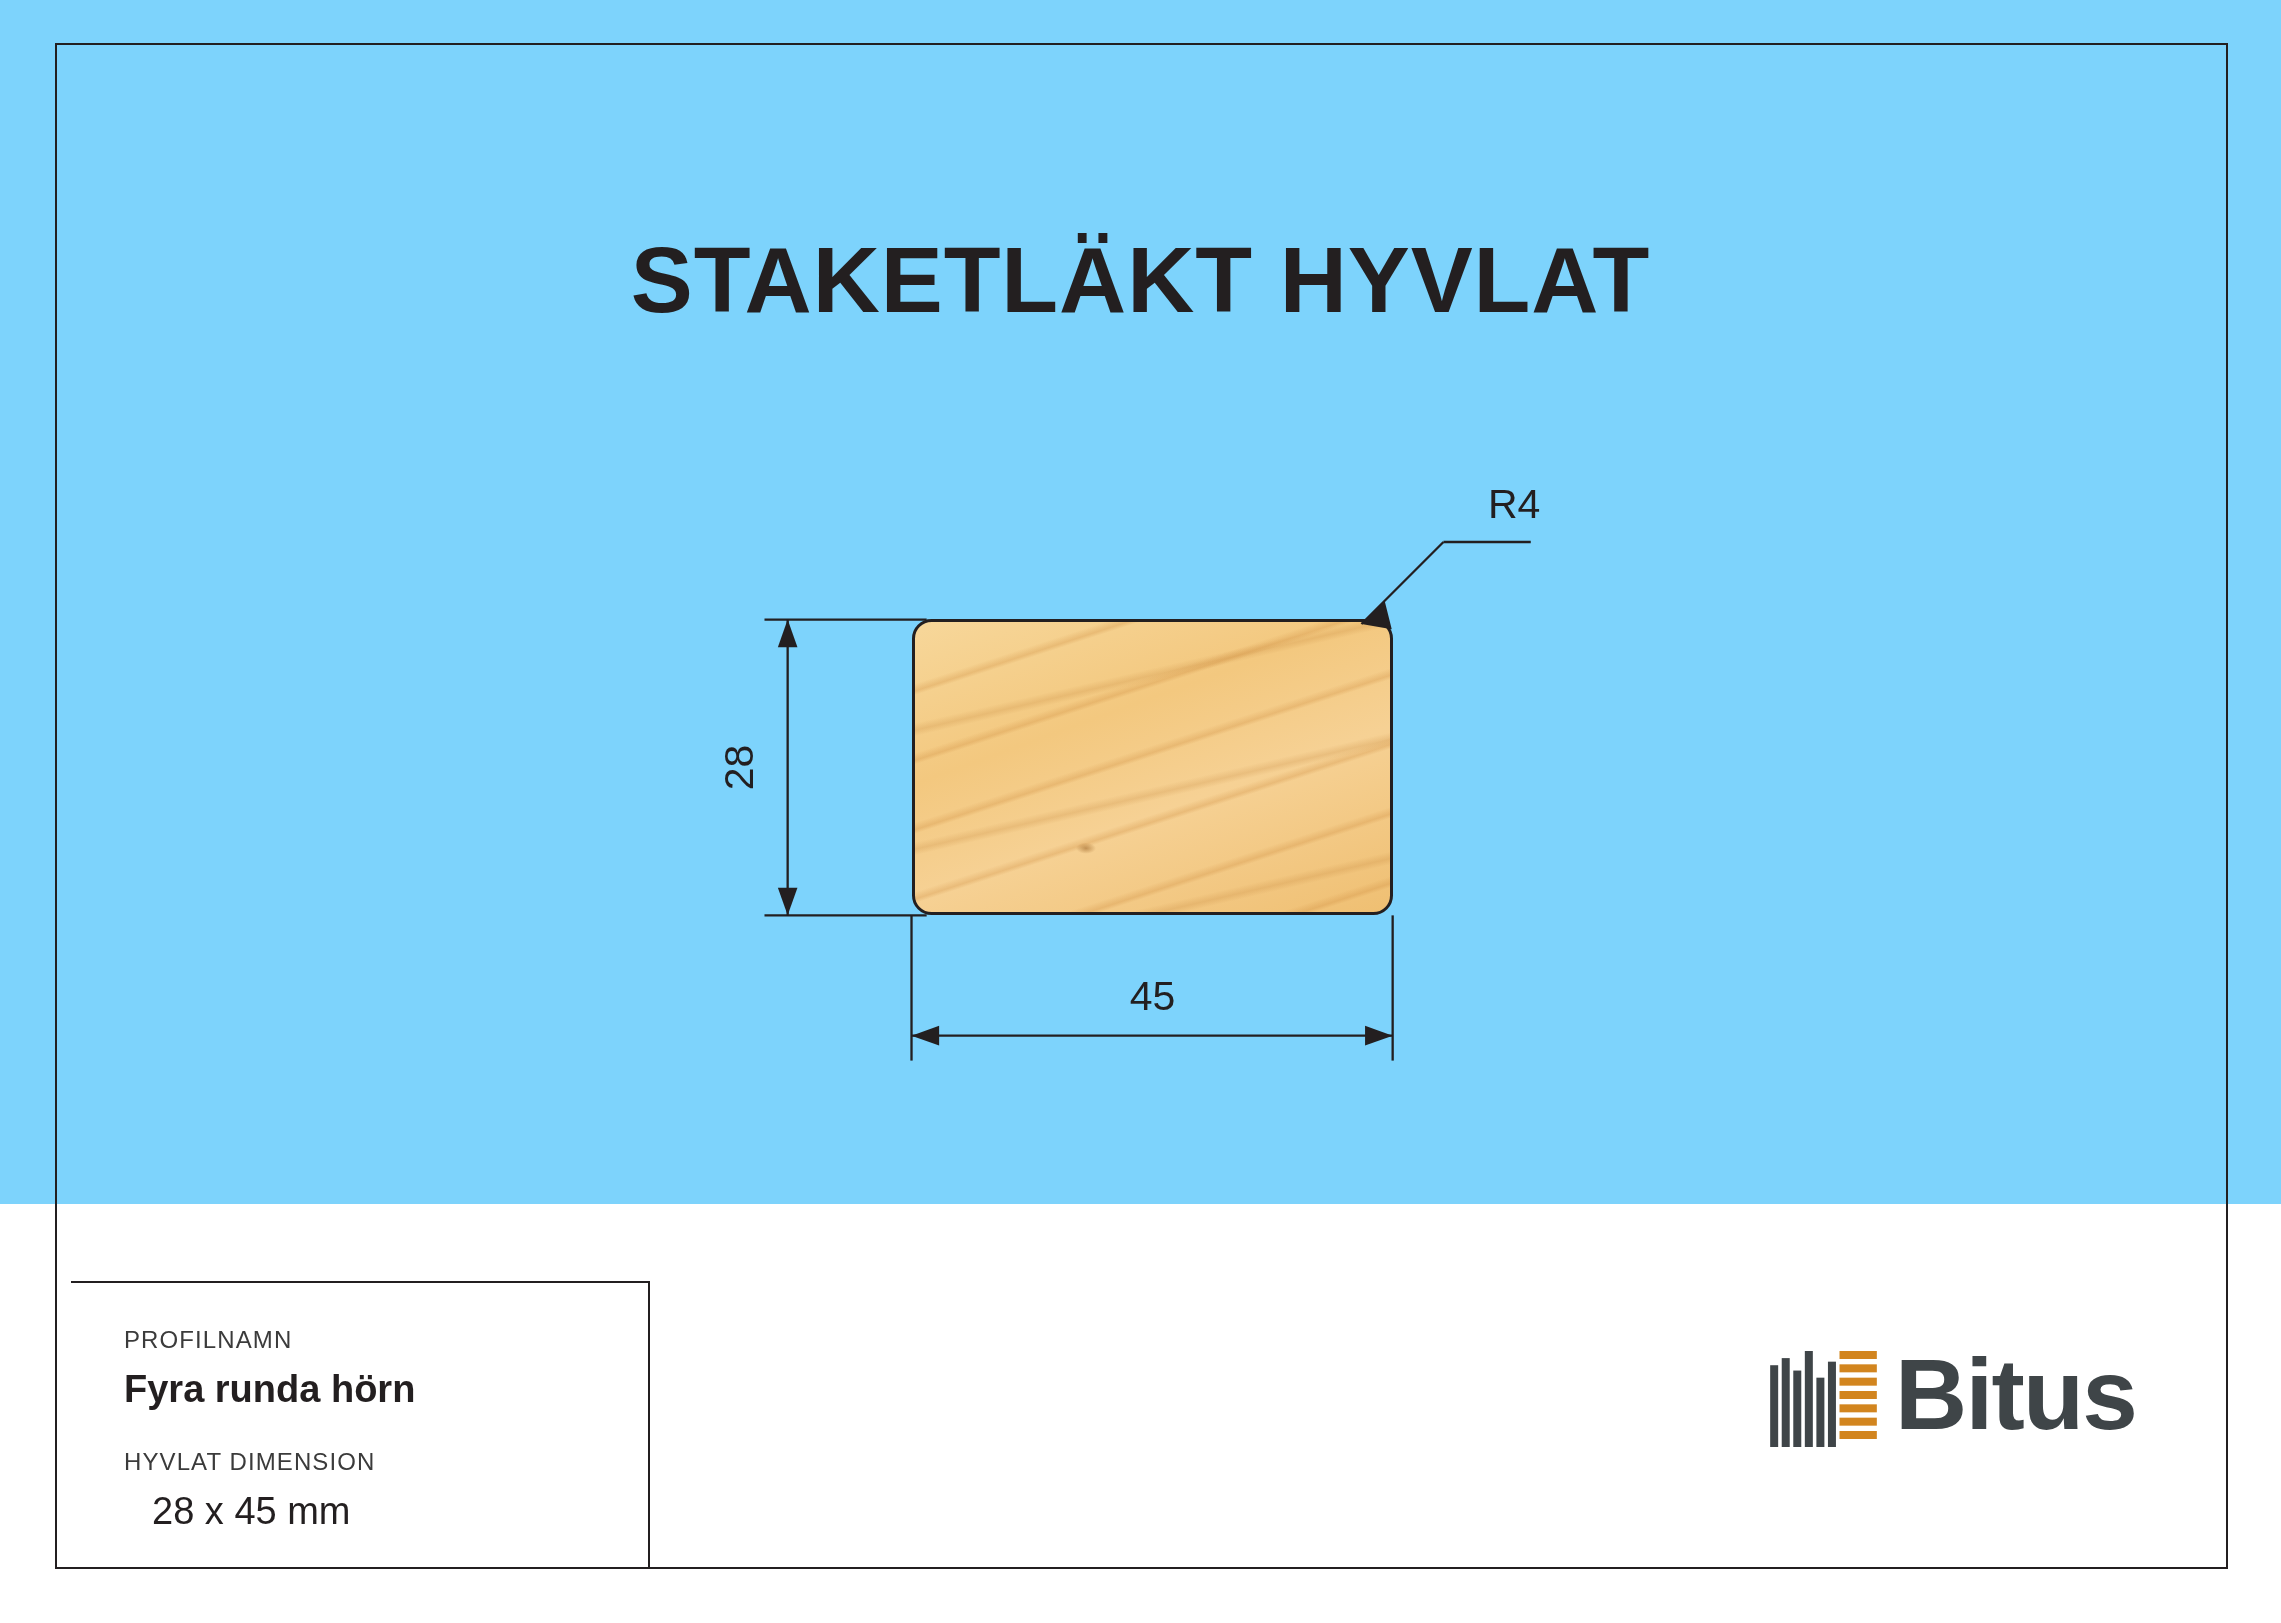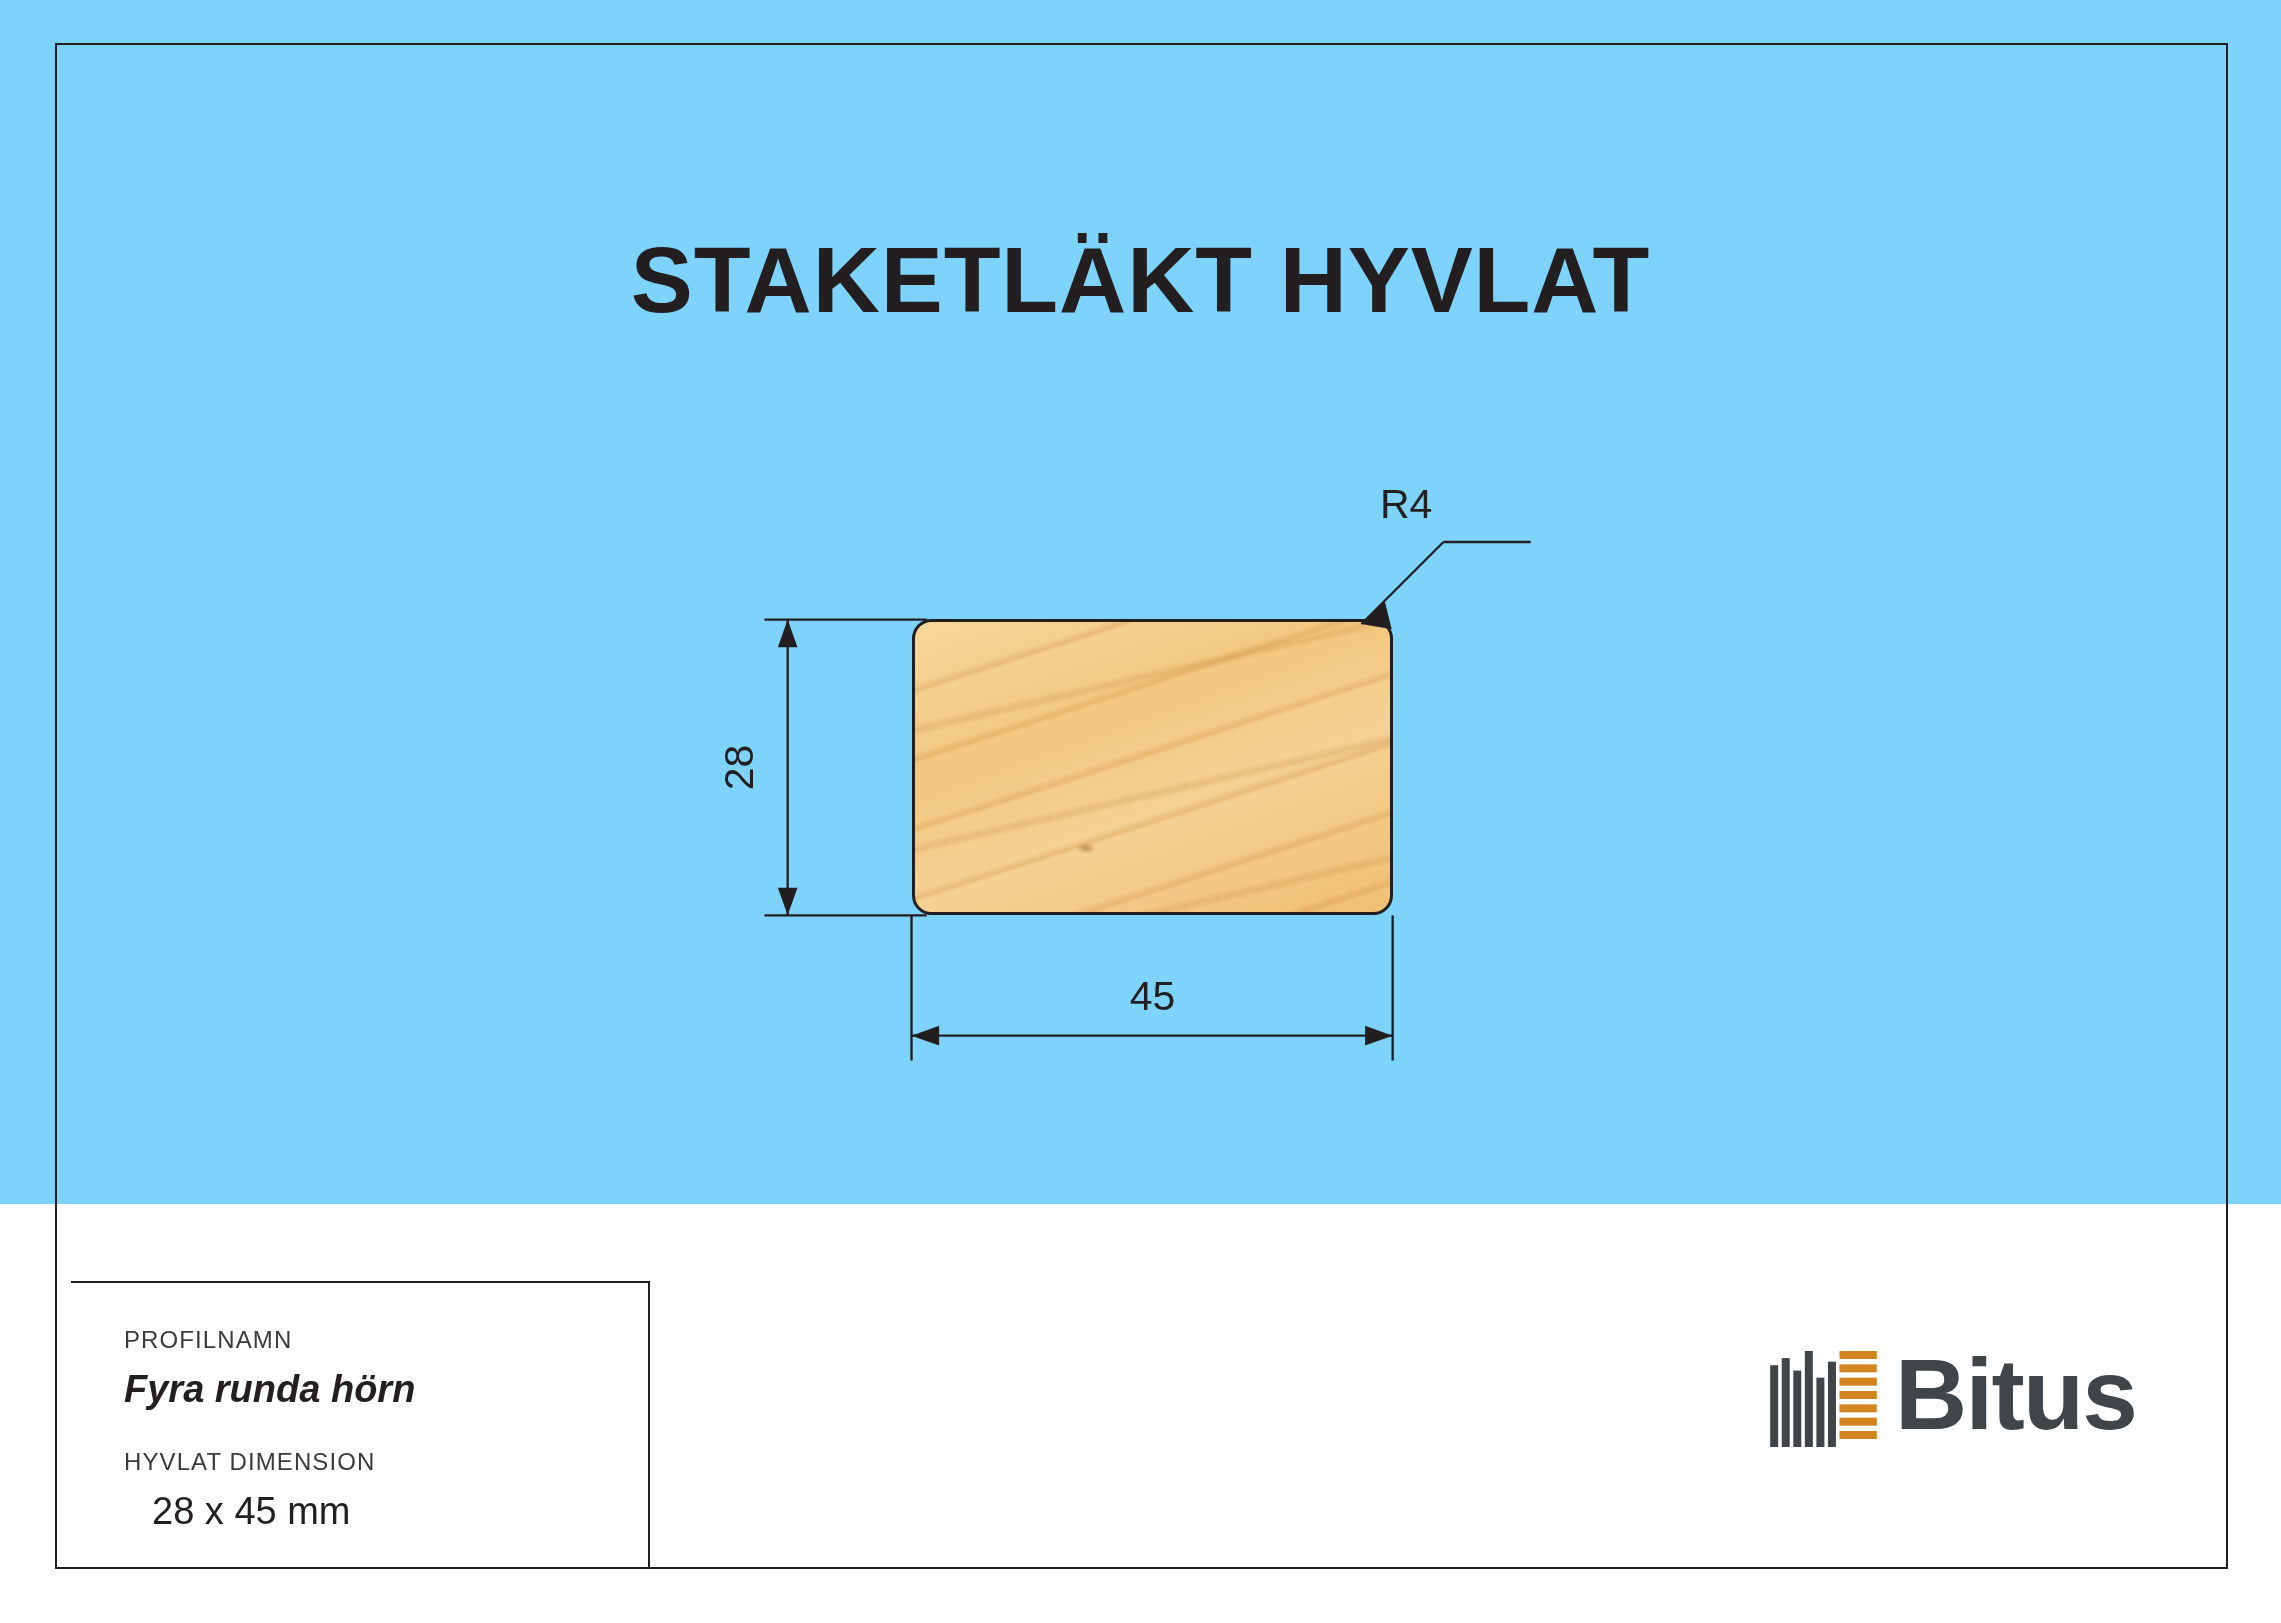--- a/index.html
+++ b/index.html
@@ -201,26 +201,26 @@
         <polygon points="1563,1162 1532,1151 1532,1173"></polygon>
 
         <polygon points="1528,700 1562,706 1554,674"></polygon>
       </g>
     </svg>
 
     <div class="dimtext vertical" style="left: 704px; top: 744px; width: 71px; text-align: center;">28</div>
 
     <div class="dimtext" style="left: 912px; top: 973px; width: 481px; text-align: center;">45</div>
 
-    <div class="dimtext" style="left: 1380px; top: 481px; text-align: center;">R4</div>
+    <div class="dimtext" style="left: 1488px; top: 481px; text-align: center;">R4</div>
   </div>
 
   <div class="titleblock">
     <div class="tb-label" style="top: 43px;">PROFILNAMN</div>
-    <div class="tb-value" style="top: 85px; font-style: italic;">Fyra runda hörn</div>
+    <div class="tb-value" style="top: 85px;">Fyra runda hörn</div>
     <div class="tb-label" style="top: 165px;">HYVLAT DIMENSION</div>
     <div class="tb-value light" style="top: 207px;">28 x 45 mm</div>
   </div>
 
   <div class="logo">
     <svg class="logo-mark" viewBox="0 0 120 108" width="107" height="96" xmlns="http://www.w3.org/2000/svg">
       <g fill="#3f4548">
         <rect x="0" y="16" width="9" height="92"></rect>
         <rect x="13" y="8" width="9" height="100"></rect>
         <rect x="26" y="22" width="9" height="86"></rect>

